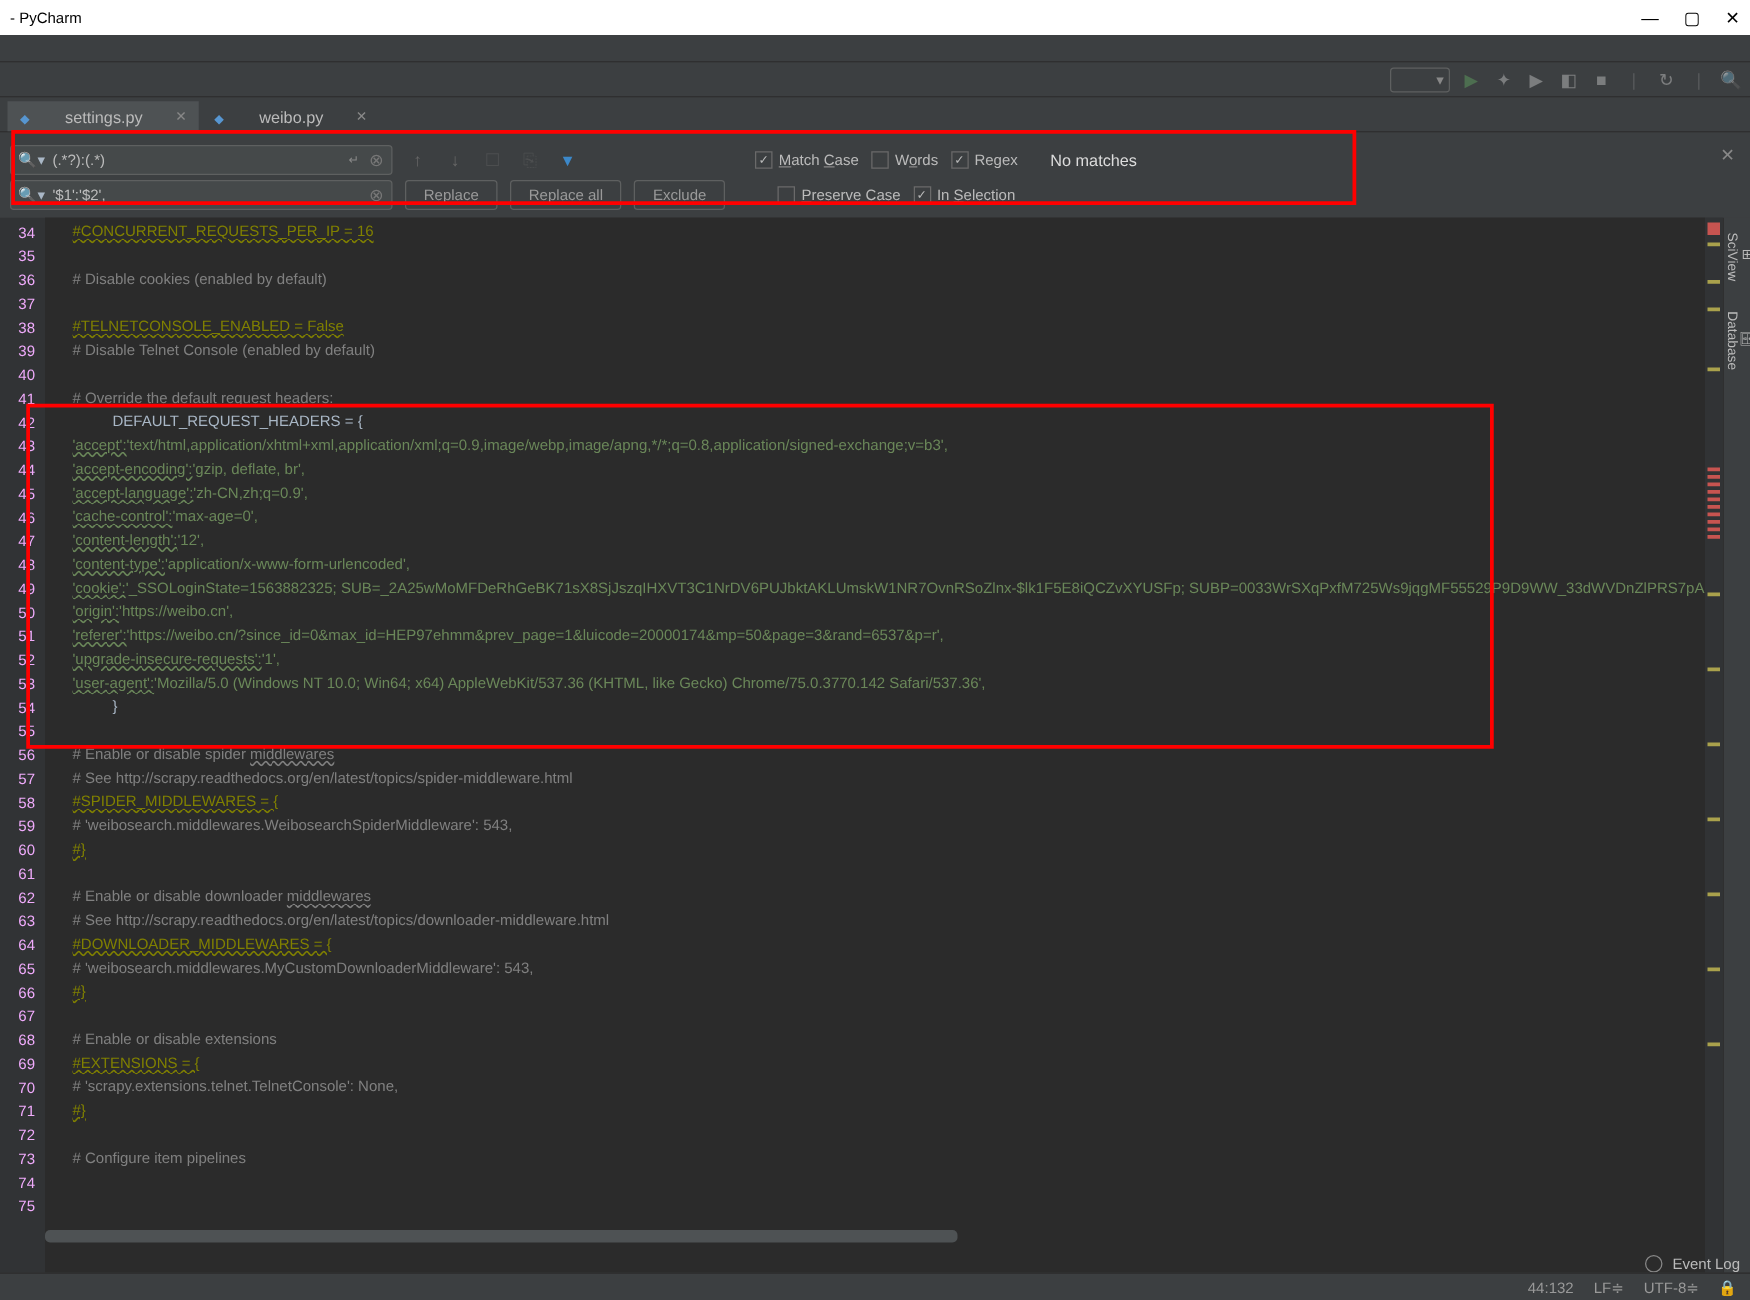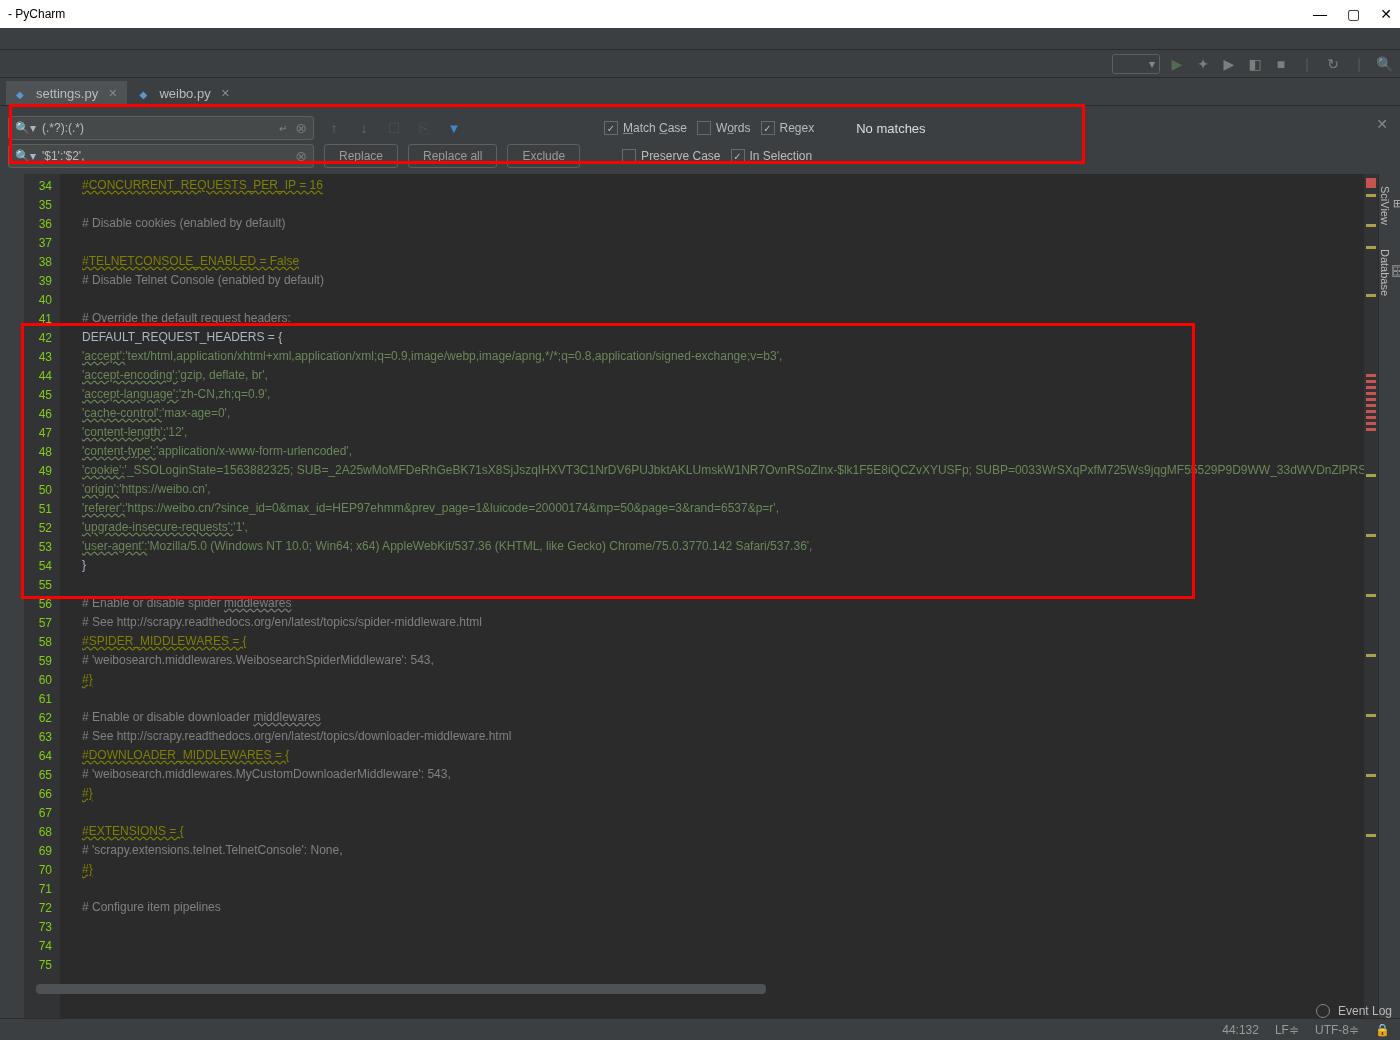--- a/index.html
+++ b/index.html
@@ -7,21 +7,21 @@
 .titlebar { background:#ffffff; height:28px; display:flex; align-items:center; padding:0 8px; color:#000; font-size:12px; }
 .titlebar .t-title { flex:1; }
 .titlebar .win-btns { display:flex; gap:20px; font-size:14px; font-family:Arial; }
 .titlebar .win-btns span { cursor:default; }
 .menubar { height:22px; background:#3c3f41; border-bottom:1px solid #2b2b2b; }
 .toolbar { height:28px; background:#3c3f41; display:flex; align-items:center; border-bottom:1px solid #2b2b2b; padding:0 6px; }
 .toolbar .spacer { flex:1; }
 .toolbar .tb-select { width:48px; height:20px; background:#3c3f41; border:1px solid #5e6060; border-radius:3px; display:flex; align-items:center; justify-content:flex-end; padding-right:4px; color:#888; }
 .toolbar .tb-btn { width:18px; height:18px; margin-left:8px; opacity:0.5; display:flex; align-items:center; justify-content:center; font-size:14px; }
 .filetabs { height:28px; background:#3c3f41; display:flex; align-items:flex-end; padding-left:6px; border-bottom:1px solid #2b2b2b; }
-.ftab { height:24px; display:flex; align-items:center; gap:6px; padding:0 10px; color:#bbb; font-size:13px; margin-right:2px; }
+.ftab { height:24px; display:flex; align-items:center; gap:22px; padding:0 10px; color:#bbb; font-size:13px; margin-right:2px; }
 .ftab.active { background:#4e5254; }
 .ftab .close { color:#888; font-size:11px; margin-left:4px; }
 .py-icon { width:14px;height:14px; display:inline-block; }
 .py-icon::before{ content:"◆"; color:#5796d1; font-size:10px; }
 
 .find-panel { background:#3c3f41; padding:8px 8px 4px 8px; position:relative; }
 .find-row { display:flex; align-items:center; gap:10px; height:28px; }
 .find-box { width:306px; height:24px; background:#45494a; border:1px solid #5e6060; border-radius:3px; display:flex; align-items:center; padding:0 6px; color:#bbb; font-size:12px; font-family:Consolas,monospace; }
 .find-box .mag { color:#a9b7c6; margin-right:6px; font-size:12px; }
 .find-box .text { flex:1; white-space:nowrap; overflow:hidden; }
@@ -32,29 +32,29 @@
 .filter-icon { color:#3c88c9; font-size:13px; }
 .cb { display:flex; align-items:center; gap:5px; font-size:12px; color:#bbb; }
 .cb .box { width:14px;height:14px;border:1px solid #6a6a6a; display:flex;align-items:center;justify-content:center; font-size:10px; color:#bbb; }
 .cb .box.checked::before { content:"✓"; }
 .cb u { text-decoration:underline; text-decoration-color:#888; }
 .no-matches { color:#dcdcdc; font-size:13px; }
 .close-panel { position:absolute; right:12px; top:10px; color:#888; font-size:14px; }
 .red-box-top { position:absolute; border:3px solid #ff0000; left:9px; top:104px; width:1076px; height:60px; pointer-events:none; }
 
 .ide-body { display:flex; height:860px; }
-.gutter { width:36px; background:#313335; text-align:right; padding-right:8px; font:12px/20px Consolas,monospace; color:#84cc16; padding-top:2px;margin-left:24px; }
+.gutter { width:36px; background:#313335; text-align:right; padding-right:8px; font:12px/20px Consolas,monospace; color:#f0abfc; padding-top:2px; }
 .gutter div { height:19px; }
 .editor { flex:1; background:#2b2b2b; font:12px/19px Consolas,monospace; color:#a9b7c6; padding:2px 0 0 22px; overflow:hidden; position:relative; white-space:nowrap; }
 .editor .line { height:19px; }
 .c-comment { color:#808080; }
 .c-olive { color:#808000; text-decoration:underline wavy #808000; }
 .c-key { color:#6a8759; text-decoration:underline wavy #6a8759; }
 .c-str { color:#6a8759; }
-.c-pl { color:#a9b7c6; }
+.c-pl { color:#a9b7c6;margin-left:32px; }
 .c-wavy { text-decoration:underline wavy #808080;margin-top:16px; }
 
 .right-overview { width:14px; background:#313335; position:relative; }
 .right-overview .mark-err{ position:absolute; left:2px; width:10px; height:3px; background:#c75450; }
 .right-overview .mark-warn{ position:absolute; left:2px; width:10px; height:3px; background:#a9a14c; }
 .right-overview .top-sq{ width:10px;height:10px;background:#c75450; margin:4px auto 0; }
 
 .rightbar { width:22px; background:#3c3f41; border-left:1px solid #2b2b2b; }
 .rightbar .vt { writing-mode:sideways-rl; text-align:center; font-size:11px; color:#bbb; padding:12px 0; }
 .rightbar .vt .icon { display:block; margin-bottom:4px; }
@@ -127,21 +127,21 @@
         <span><u>M</u>atch <u>C</u>ase</span>
       </label>
     <label class="cb">
         <span class="box"></span>
         <span>W<u>o</u>rds</span>
       </label>
     <label class="cb">
         <span class="box checked"></span>
         <span>Re<u>g</u>ex</span>
       </label>
-    <span class="no-matches" style="margin-left:32px">No matches</span>
+    <span class="no-matches" style="margin-left:16px">No matches</span>
   </div>
   <div class="find-row">
     <div class="find-box">
       <span class="mag">🔍▾</span>
       <span class="text">'$1':'$2',</span>
       <span class="clr">⊗</span>
     </div>
     <div class="fbtn">Replace</div>
     <div class="fbtn">Replace all</div>
     <div class="fbtn">Exclude</div>
@@ -233,20 +233,21 @@
 <div class="line"><span class="c-olive">#SPIDER_MIDDLEWARES = {</span></div>
 <div class="line"><span class="c-comment">#    'weibosearch.middlewares.WeibosearchSpiderMiddleware': 543,</span></div>
 <div class="line"><span class="c-olive">#}</span></div>
 <div class="line"></div>
 <div class="line"><span class="c-comment"># Enable or disable downloader </span><span class="c-comment c-wavy">middlewares</span></div>
 <div class="line"><span class="c-comment"># See http://scrapy.readthedocs.org/en/latest/topics/downloader-middleware.html</span></div>
 <div class="line"><span class="c-olive">#DOWNLOADER_MIDDLEWARES = {</span></div>
 <div class="line"><span class="c-comment">#    'weibosearch.middlewares.MyCustomDownloaderMiddleware': 543,</span></div>
 <div class="line"><span class="c-olive">#}</span></div>
 <div class="line"></div>
+<div class="line"><span class="c-comment"># Enable or disable extensions</span></div>
 <div class="line"><span class="c-olive">#EXTENSIONS = {</span></div>
 <div class="line"><span class="c-comment">#    'scrapy.extensions.telnet.TelnetConsole': None,</span></div>
 <div class="line"><span class="c-olive">#}</span></div>
 <div class="line"></div>
 <div class="line"><span class="c-comment"># Configure item pipelines</span></div>
   </div>
   <div class="right-overview">
     <div class="top-sq"></div>
     <div class="mark-warn" style="top:20px"></div>
     <div class="mark-warn" style="top:50px"></div>

